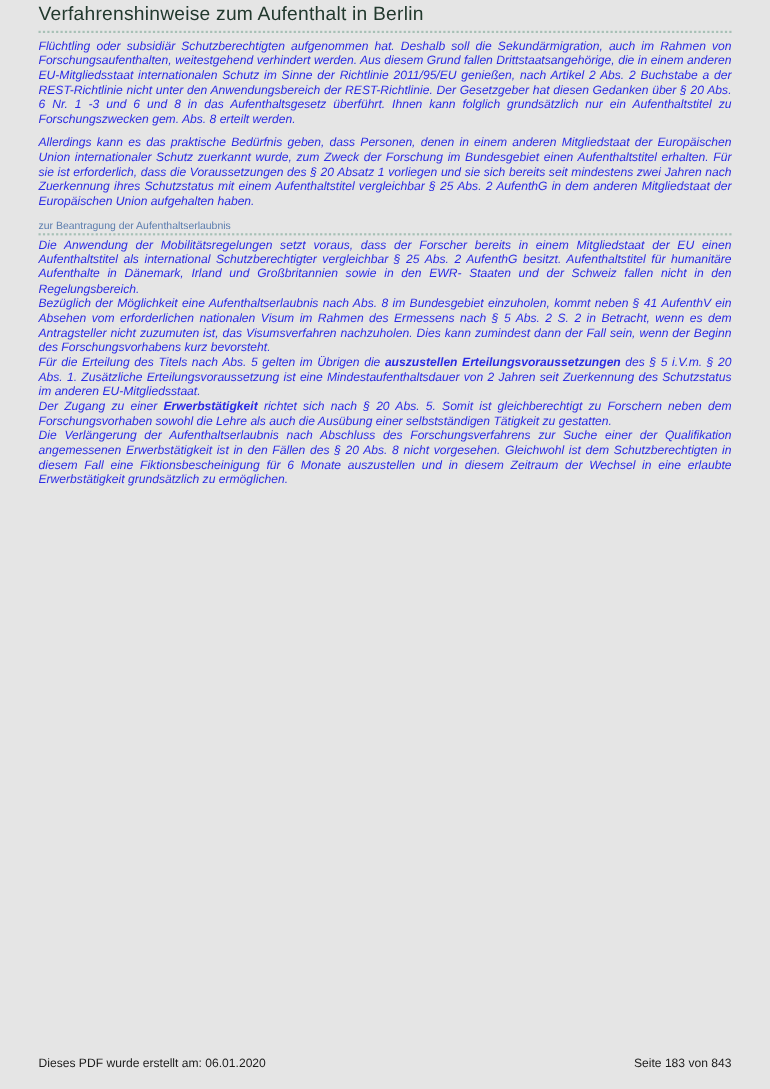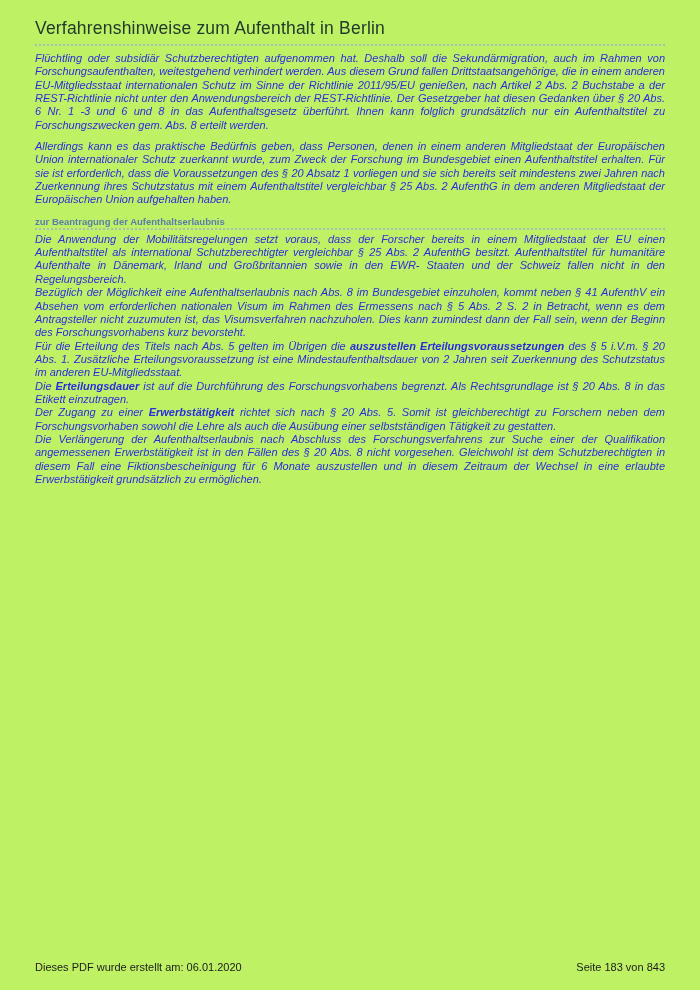--- a/index.html
+++ b/index.html
@@ -10,23 +10,23 @@
   body {
     width: 700px;
     height: 990px;
     position: relative;
     overflow: hidden;
     font-family: "Liberation Sans", "DejaVu Sans", sans-serif;
   }
   .page {
     position: absolute;
     inset: 0;
-    padding: 18px 35px 0 35px;
+    padding: 2px 35px 0 35px;
     box-sizing: border-box;
-    background: #bef264;
+    background: #e5e5e5;
   }
   .title {
     margin: 0;
     font-size: 17.5px;
     line-height: 21px;
     font-weight: 400;
     letter-spacing: 0.2px;
     color: #22392e;
   }
   .rule {
@@ -53,21 +53,21 @@
   .par b {
     font-weight: 700;
   }
   .intro-par {
     margin-bottom: 8px;
   }
   .section-heading {
     margin: 9px 0 1px 0;
     font-size: 9.5px;
     line-height: 11px;
-    font-weight: 700;
+    font-weight: 400;
     font-style: normal;
     color: #5b7cae;
   }
   .footer {
     position: absolute;
     left: 35px;
     right: 35px;
     top: 961px;
     display: flex;
     justify-content: space-between;
@@ -90,21 +90,20 @@
 
   <h2 class="section-heading">zur Beantragung der Aufenthaltserlaubnis</h2>
   <div class="rule rule-section"></div>
 
   <p class="par"><span>Die Anwendung der Mobilitätsregelungen setzt voraus, dass der Forscher bereits in einem Mitgliedstaat der EU einen Aufenthaltstitel als international Schutzberechtigter vergleichbar § 25 Abs. 2 AufenthG besitzt. Aufenthaltstitel für humanitäre Aufenthalte in Dänemark, Irland und Großbritannien sowie in den EWR- Staaten und der Schweiz fallen nicht in den Regelungsbereich.</span><b></b><span></span></p>
 
   <p class="par"><span>Bezüglich der Möglichkeit eine Aufenthaltserlaubnis nach Abs. 8 im Bundesgebiet einzuholen, kommt neben § 41 AufenthV ein Absehen vom erforderlichen nationalen Visum im Rahmen des Ermessens nach § 5 Abs. 2 S. 2 in Betracht, wenn es dem Antragsteller nicht zuzumuten ist, das Visumsverfahren nachzuholen. Dies kann zumindest dann der Fall sein, wenn der Beginn des Forschungsvorhabens kurz bevorsteht.</span><b></b><span></span></p>
 
   <p class="par"><span>Für die Erteilung des Titels nach Abs. 5 gelten im Übrigen die </span><b>auszustellen Erteilungsvoraussetzungen</b><span> des § 5 i.V.m. § 20 Abs. 1. Zusätzliche Erteilungsvoraussetzung ist eine Mindestaufenthaltsdauer von 2 Jahren seit Zuerkennung des Schutzstatus im anderen EU-Mitgliedsstaat.</span></p>
 
-  <p class="par"><span>Die </span><b>Erteilungsdauer</b><span> ist auf die Durchführung des Forschungsvorhabens begrenzt. Als Rechtsgrundlage ist § 20 Abs. 8 in das Etikett einzutragen.</span></p>
 
   <p class="par"><span>Der Zugang zu einer </span><b>Erwerbstätigkeit</b><span> richtet sich nach § 20 Abs. 5. Somit ist gleichberechtigt zu Forschern neben dem Forschungsvorhaben sowohl die Lehre als auch die Ausübung einer selbstständigen Tätigkeit zu gestatten.</span></p>
 
   <p class="par"><span>Die Verlängerung der Aufenthaltserlaubnis nach Abschluss des Forschungsverfahrens zur Suche einer der Qualifikation angemessenen Erwerbstätigkeit ist in den Fällen des § 20 Abs. 8 nicht vorgesehen. Gleichwohl ist dem Schutzberechtigten in diesem Fall eine Fiktionsbescheinigung für 6 Monate auszustellen und in diesem Zeitraum der Wechsel in eine erlaubte Erwerbstätigkeit grundsätzlich zu ermöglichen.</span><b></b><span></span></p>
 
   <div class="footer">
     <span>Dieses PDF wurde erstellt am: 06.01.2020</span>
     <span>Seite 183 von 843</span>
   </div>
 

